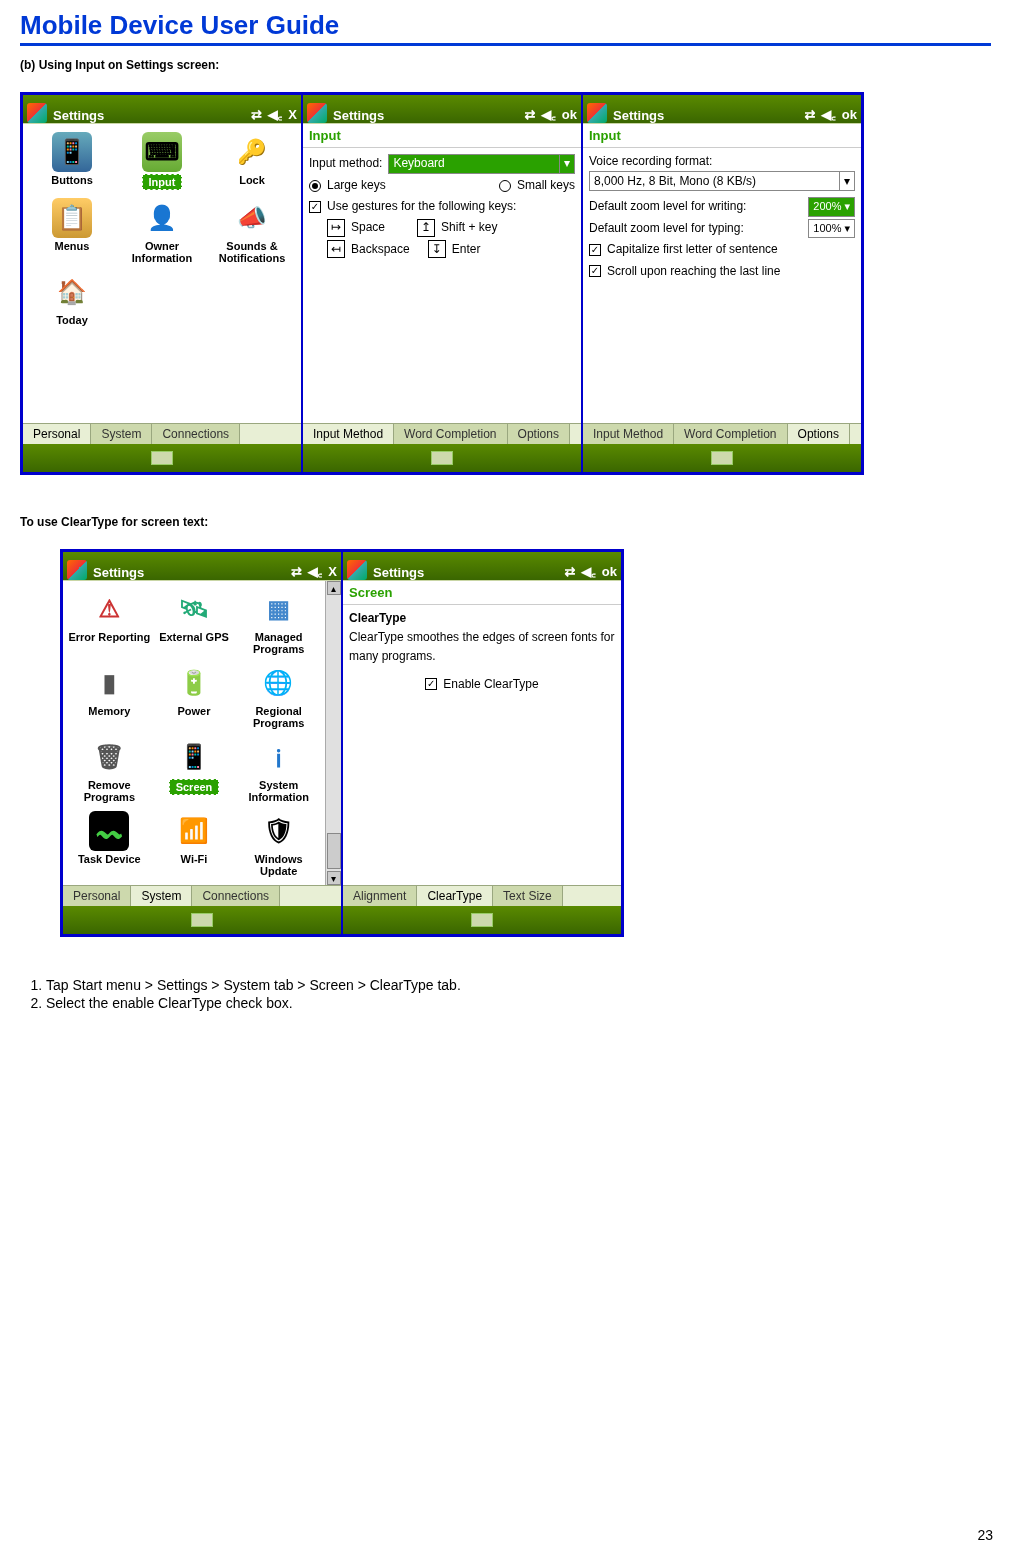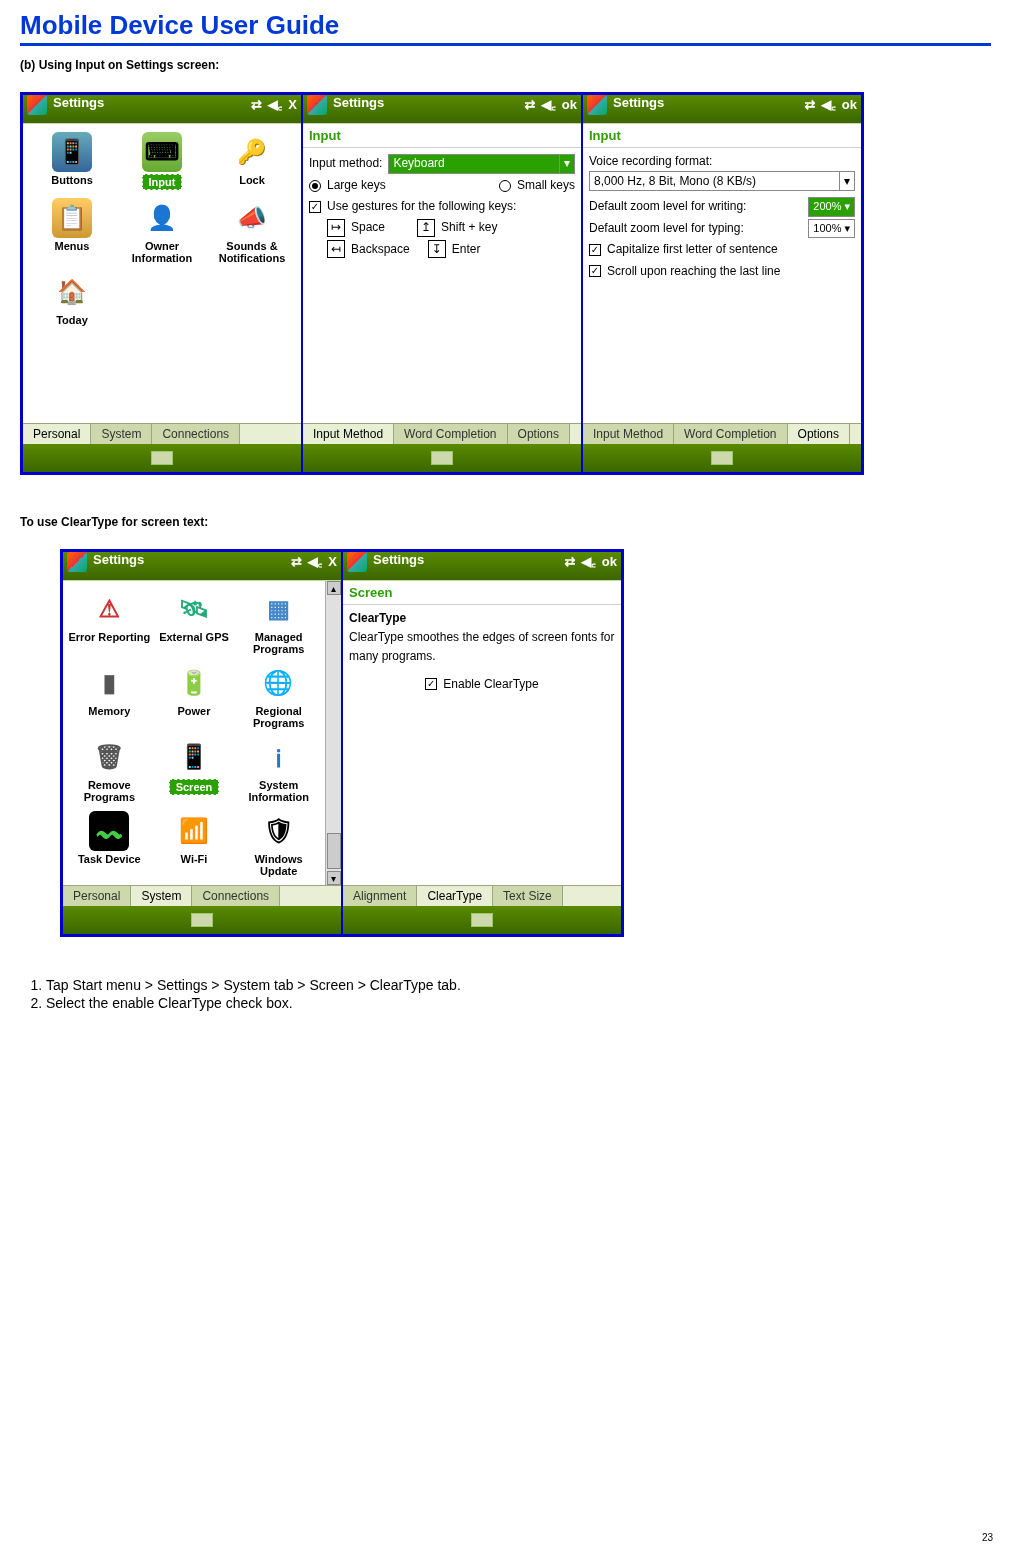--- a/index.html
+++ b/index.html
@@ -36,21 +36,21 @@
     background: #fff;
     display: flex;
     flex-direction: column;
     position: relative;
   }
   .titlebar {
     height: 28px;
     background: linear-gradient(to bottom, #5a8a00, #3a6600);
     color: #fff;
     display: flex;
-    align-items: flex-start;
+    align-items: flex-end;
     padding: 0 4px;
     font-size: 13px;
     font-weight: bold;
   }
   .start-flag {
     width: 20px; height: 20px;
     background: linear-gradient(135deg,#ff6a00,#e33 50%,#3aa 50%,#0a6);
     border-radius: 3px;
     margin-right: 6px;
     display:inline-block;
@@ -127,21 +127,21 @@
     justify-content: center;
     color: #fff;
   }
   .kbd-ico { width:22px;height:14px;border:1px solid #9c6; background:#cdd9ad; display:inline-block;}
   .scrollbar { position:absolute; right:0; top:0; bottom:0; width:16px; background:#e0e0e0; border-left:1px solid #aaa; display:flex;flex-direction:column;justify-content:space-between;align-items:center;}
   .scrollbar .btn { width:14px;height:14px;background:#ccc;border:1px solid #888;font-size:10px;display:flex;align-items:center;justify-content:center;}
   .scrollbar .thumb { width:14px;height:36px;background:#ccc;border:1px solid #888;margin:2px 0;}
   .steps { font-size:14px; margin-top: 20px; }
   ol.steps { padding-left: 26px; }
   ol.steps li { margin-bottom: 2px; }
-  .page-num { position: fixed; right: 18px; bottom: 8px; font-size: 10px; }
+  .page-num { position: fixed; right: 18px; bottom: 8px; font-size: 14px; }
   .zoom-pill{border:1px solid #888;background:#2aa100;color:#fff;font-size:11px;padding:0 4px;}
   .zoom-pill.white{background:#fff;color:#000;}
   .indent { padding-left:18px;}
 </style>
 </head>
 <body>
 
 <div class="page-title">Mobile Device User Guide</div>
 
 <div class="section-head">(b)   Using Input on Settings screen:</div>

